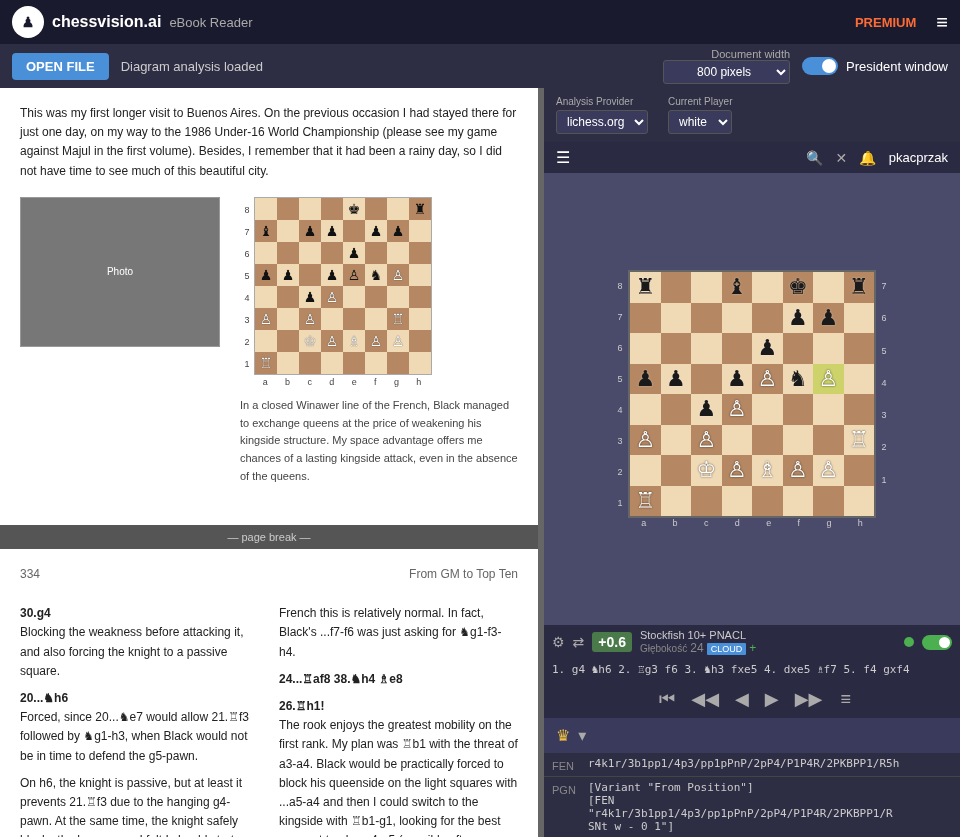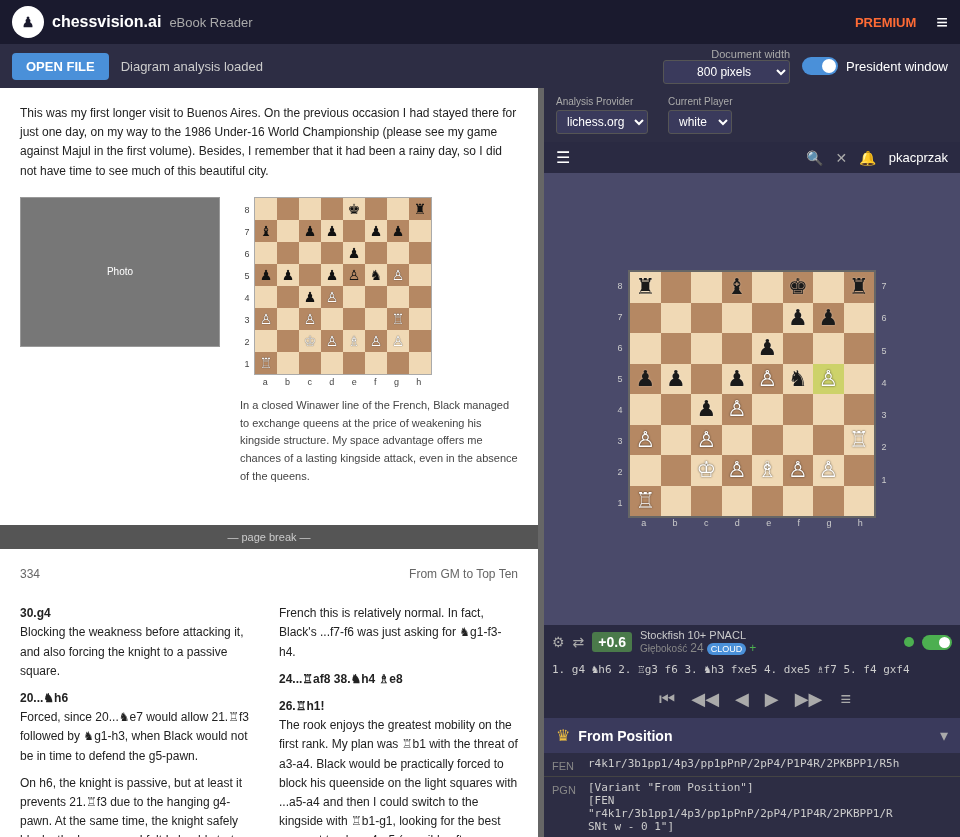--- a/index.html
+++ b/index.html
@@ -330,21 +330,21 @@
       color: #aaa;
       font-size: 11px;
       flex: 1;
     }
 
     #cloud-badge {
       background: #4a90d9;
       color: white;
       font-size: 9px;
       padding: 1px 4px;
-      border-radius: 6px;
+      border-radius: 1px;
     }
 
     #green-dot {
       width: 10px;
       height: 10px;
       background: #4caf50;
       border-radius: 50%;
     }
 
     #toggle-engine {
@@ -880,21 +880,20 @@
         <button class="nav-btn">▶</button>
         <button class="nav-btn">▶▶</button>
         <button id="nav-more">≡</button>
       </div>
 
     </div>
 
     <div id="from-position-panel">
       <div id="from-position-header">
         <span id="crown-icon">♛</span>
-        <span id="from-position-title">From Position</span>
         <span id="from-position-chevron">▾</span>
       </div>
       <div id="fen-row">
         <span id="fen-label">FEN</span>
         <span id="fen-value">r4k1r/3b1pp1/4p3/pp1pPnP/2pP4/P1P4R/2PKBPP1/R5h</span>
       </div>
       <div id="pgn-row">
         <span id="pgn-label">PGN</span>
         <span id="pgn-value" style="white-space:pre;">[Variant "From Position"]
 [FEN

